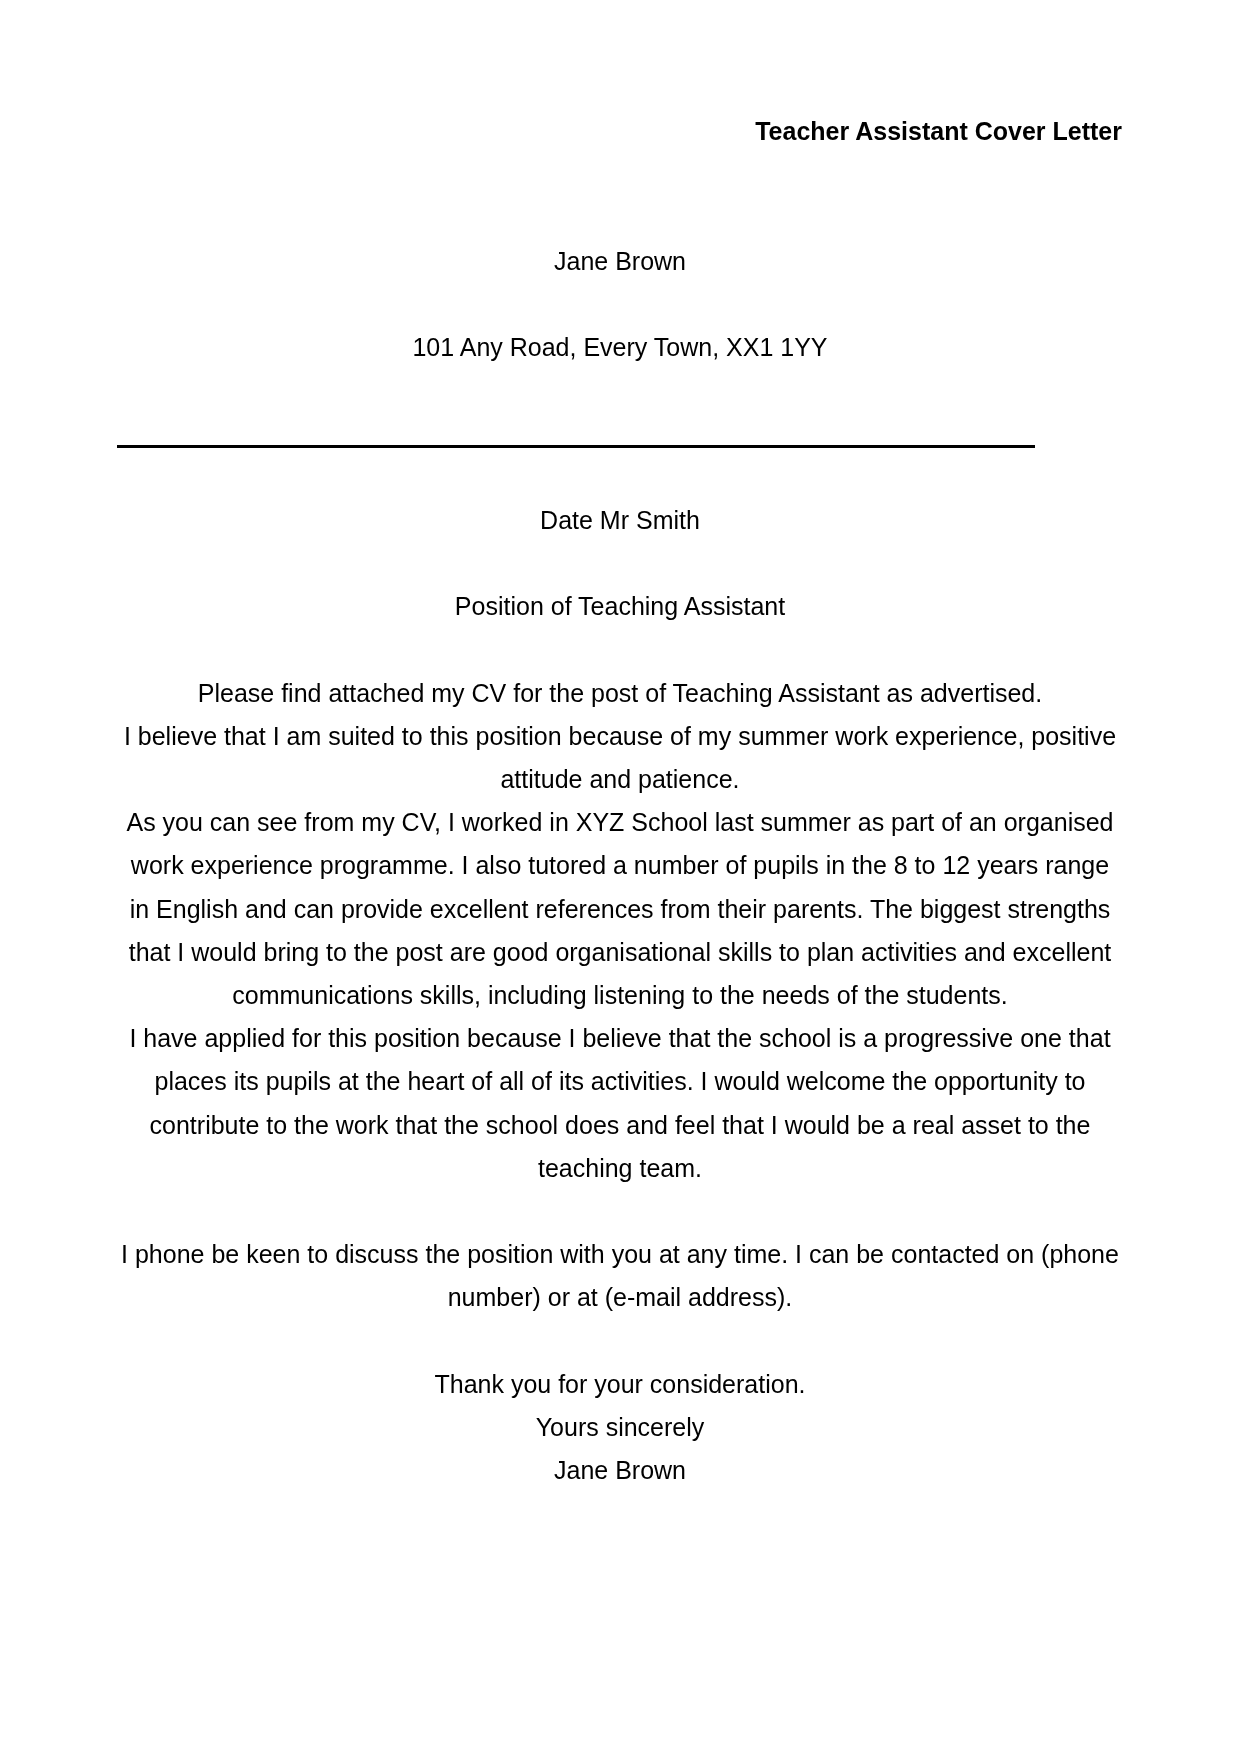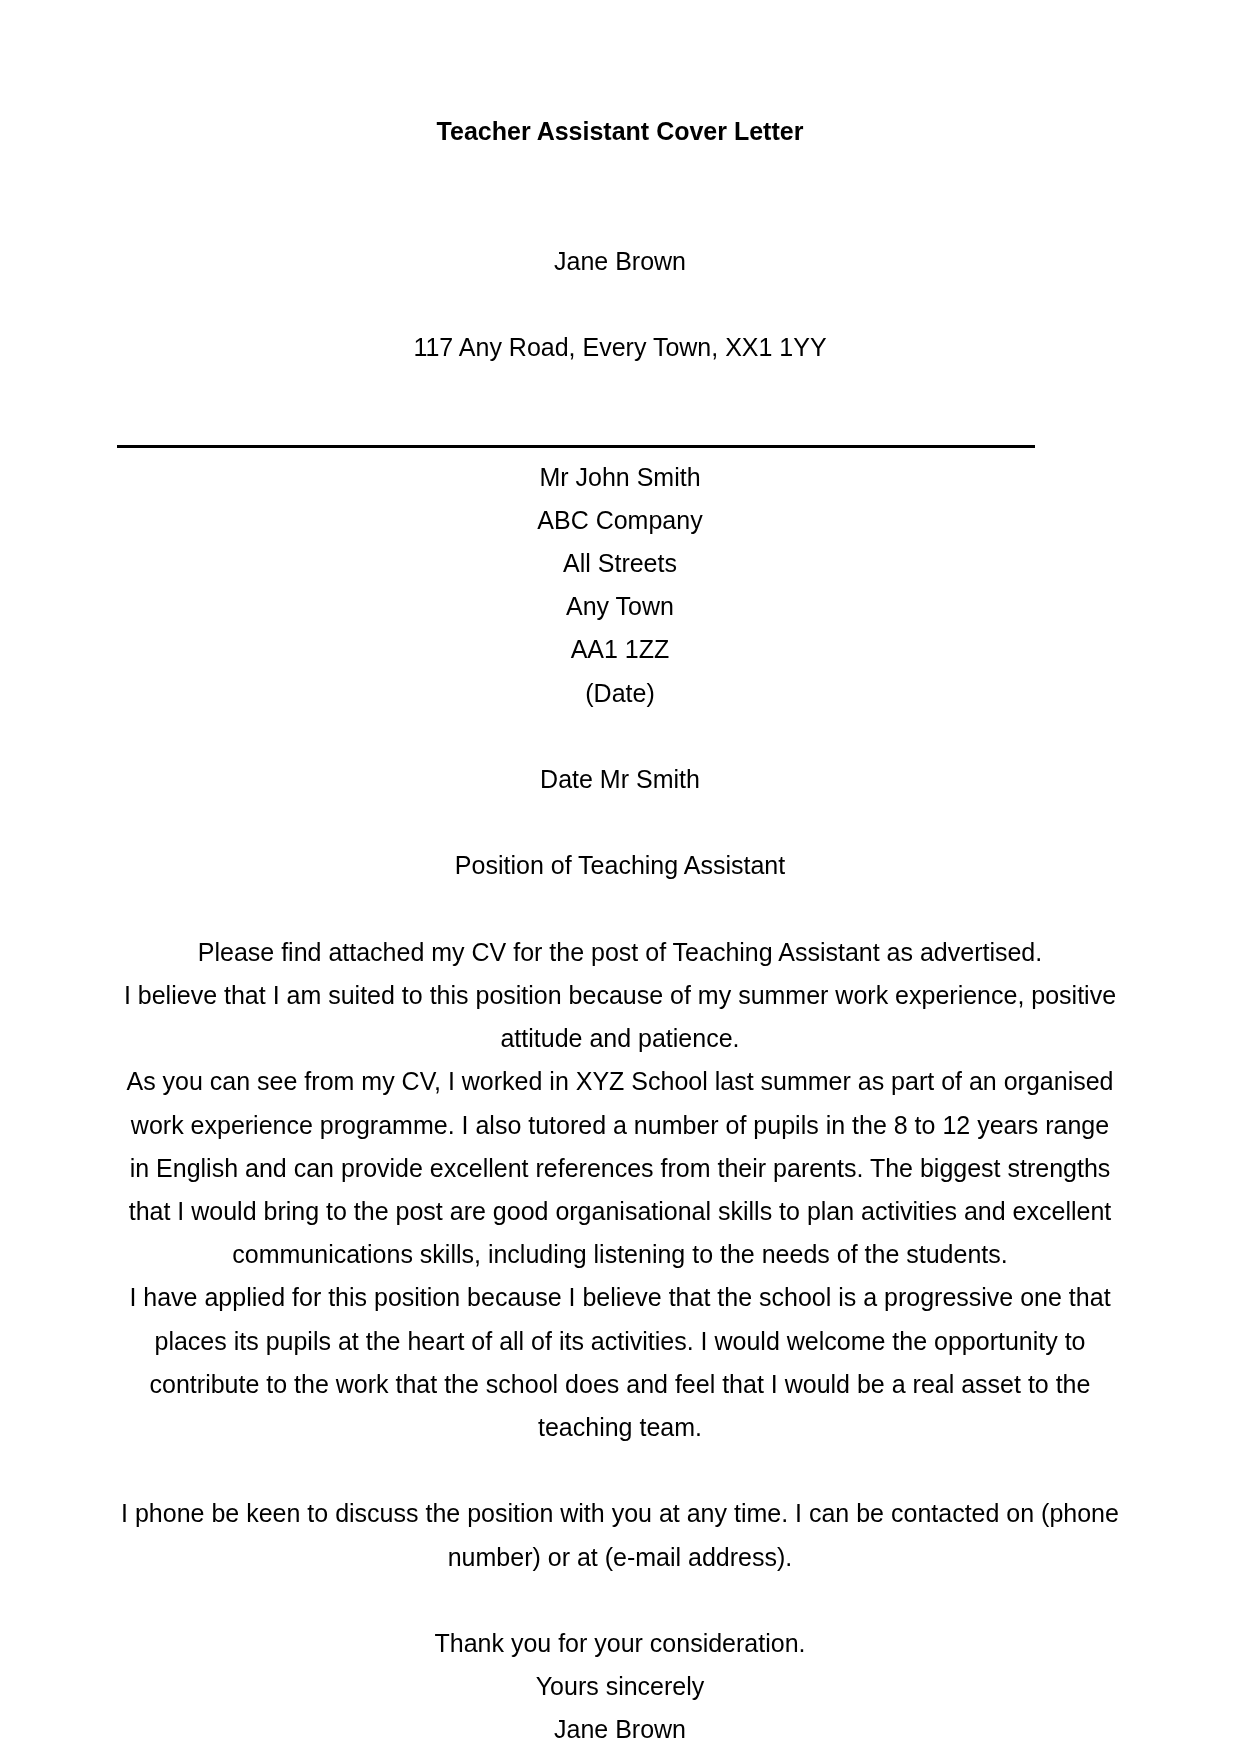--- a/index.html
+++ b/index.html
@@ -19,21 +19,21 @@
     box-sizing: border-box;
     padding: 110px 118px 0 118px;
     overflow: hidden;
   }
   .line-block {
     white-space: pre-line;
     text-align: center;
   }
   .title-line {
     font-weight: 700;
-    text-align: center;
+    text-align: right;
   }
   .blank-line {
     height: 43.2px;
   }
   .rule-slot {
     position: relative;
     height: 43.2px;
   }
   .rule-slot .rule {
     position: absolute;
@@ -48,33 +48,27 @@
 <body>
 
 <div class="page">
 
   <div class="title-line">Teacher Assistant Cover Letter</div>
 
   <div class="blank-line"></div>
 
   <div class="line-block">
     <div>Jane Brown</div>
-    <div>117 Any Road, Every Town, XX1 1YY</div>
+    <div>101 Any Road, Every Town, XX1 1YY</div>
   </div>
 
   <div class="rule-slot">
     <div class="rule"></div>
   </div>
 
-  <div class="line-block">Mr John Smith
-ABC Company
-All Streets
-Any Town
-AA1 1ZZ
-(Date)</div>
 
   <div class="blank-line"></div>
 
   <div class="line-block">Date Mr Smith</div>
 
   <div class="blank-line"></div>
 
   <div class="line-block">Position of Teaching Assistant</div>
 
   <div class="blank-line"></div>

